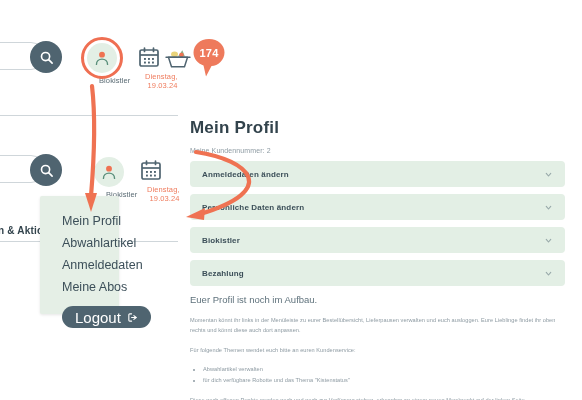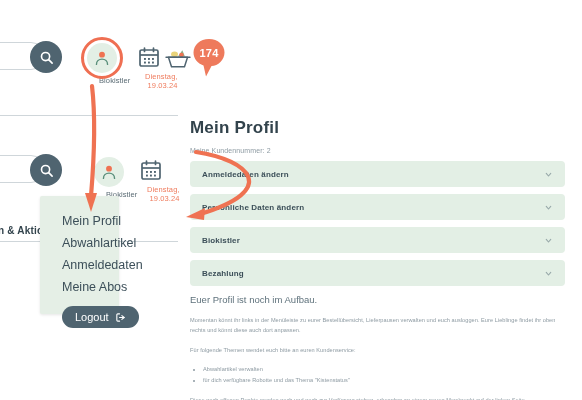--- a/index.html
+++ b/index.html
@@ -58,21 +58,21 @@
     position:absolute;background:#e5efe6;border-radius:2px;
     box-shadow:0 1px 3px rgba(0,0,0,.10);
     padding:14px 0 0 0;box-sizing:border-box;
   }
   .dd-item{
     font-size:12.5px;color:#3c4f59;padding:0 0 0 22px;height:22px;
     line-height:22px;white-space:nowrap;cursor:pointer;
   }
   .logout{
     margin:8px 0 0 22px;background:#4f6470;color:#fff;border:none;
-    border-radius:14px;height:22px;padding:0 13px;font-size:11px;
+    border-radius:14px;height:22px;padding:0 13px;font-size:15px;
     font-family:"Liberation Sans",sans-serif;display:inline-flex;
     align-items:center;gap:6px;cursor:pointer;
   }
 
   
   .main{position:absolute;left:190px;top:118px;width:375px;}
   .page-title{
     font-size:17px;color:#32434c;font-weight:bold;letter-spacing:.2px;
     margin:0 0 9px 0;
   }

